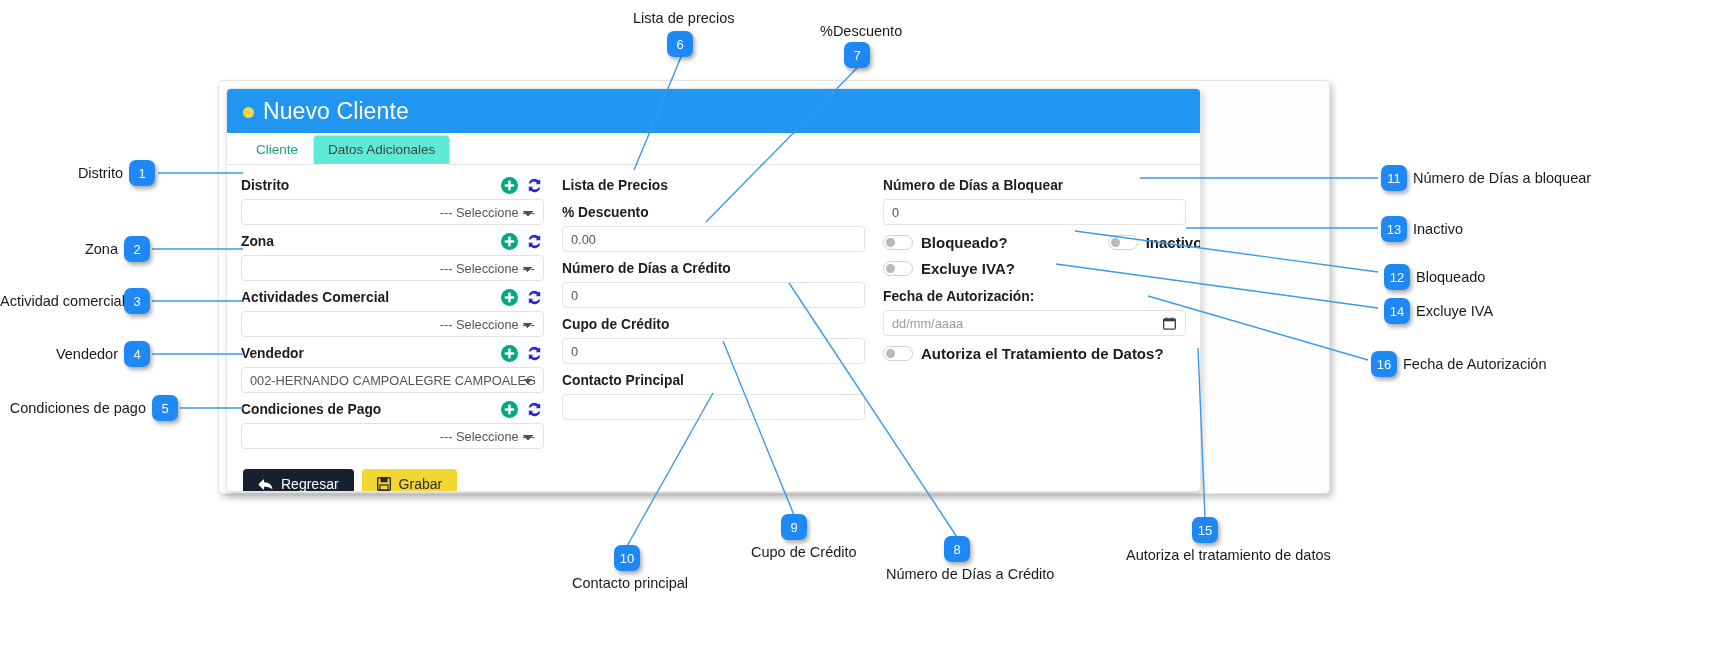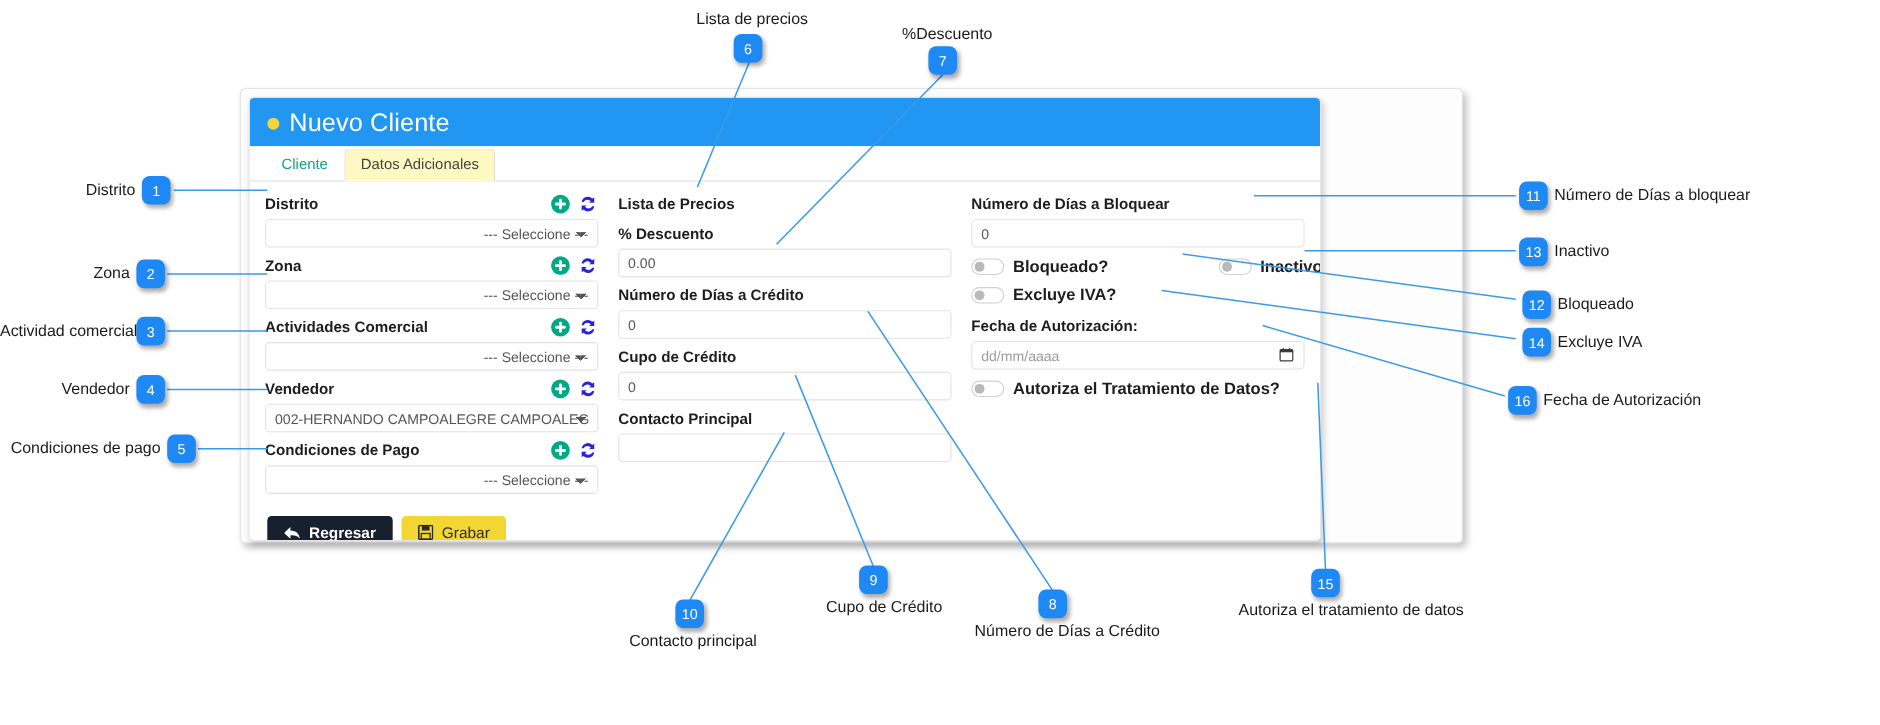--- a/index.html
+++ b/index.html
@@ -79,21 +79,21 @@
     background: #fff;
   }
   .tab {
     font-size: 13.5px; padding: 6px 14px 7px 14px;
     color: #16a085; cursor: pointer;
     border: 1px solid transparent;
     border-radius: 4px 4px 0 0;
     position: relative; top: 1px;
   }
   .tab.active {
-    color: #444; background: #fef9c3;
+    color: #444; background: #5eead4;
     border-color: #dfdfdf #dfdfdf #fff #dfdfdf;
   }
 
   .body {
     display: flex;
     padding: 10px 14px 0 14px;
     gap: 18px;
   }
   .col { flex: 1 1 0; min-width: 0; }
   .col1 { max-width: 352px; }
@@ -164,21 +164,21 @@
 
   
   .footer { padding: 14px 14px 0 16px; display: flex; gap: 8px; }
   .btn {
     border: none; border-radius: 4px;
     font-size: 14px;
     display: inline-flex; align-items: center; gap: 8px;
     padding: 7px 15px; cursor: pointer;
     font-family: "Liberation Sans", sans-serif;
   }
-  .btn-dark { background: #16202e; color: #fff; font-weight: bold; }
+  .btn-dark { background: #16202e; color: #fff; }
   .btn-yellow { background: #f2d732; color: #2b2b2b; }
   .btn svg { display: block; }
 </style>
 </head>
 <body>
 
 <div id="root">
 
   <svg class="anno-svg" viewBox="0 0 1709 659">
     <g stroke="#3b9ae8" stroke-width="1.4" fill="none">

